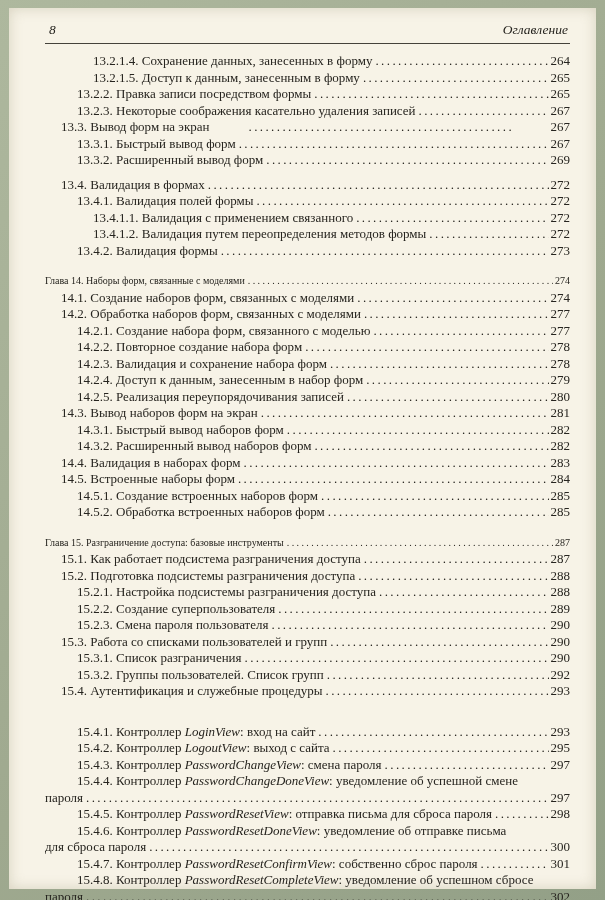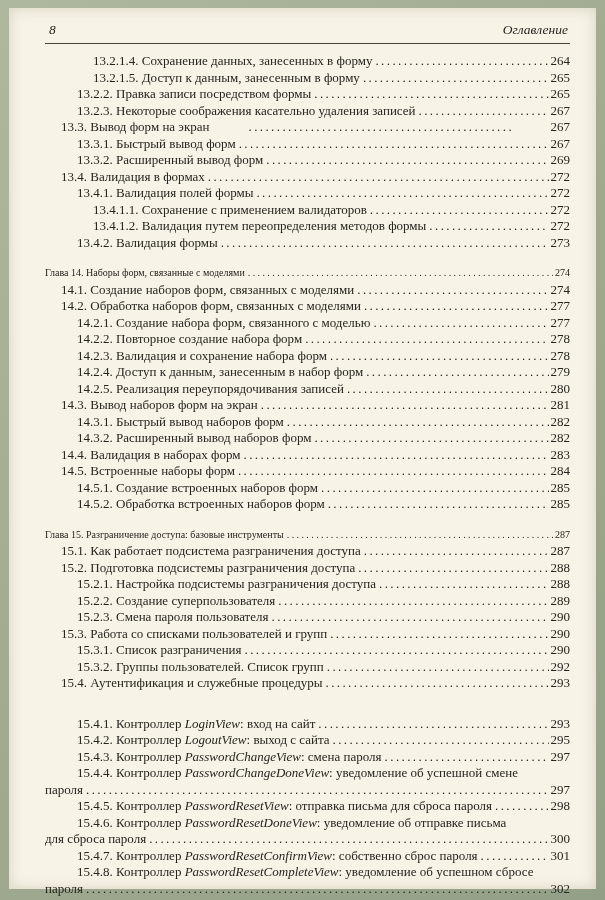--- a/index.html
+++ b/index.html
@@ -102,36 +102,36 @@
         </div>
       </div>
       <div class="entry">
         <div class="line" style="padding-left: 32px;">
           <span class="etext">13.3.2. Расширенный вывод форм</span>
           <span class="leader"></span>
           <span class="pageno">269</span>
         </div>
       </div>
       <div class="entry">
-        <div class="line" style="padding-left: 16px;">
+        <div class="line" style="padding-left: 16px; margin-top: 8px;">
           <span class="etext">13.4. Валидация в формах</span>
           <span class="leader"></span>
           <span class="pageno">272</span>
         </div>
       </div>
       <div class="entry">
         <div class="line" style="padding-left: 32px;">
           <span class="etext">13.4.1. Валидация полей формы</span>
           <span class="leader"></span>
           <span class="pageno">272</span>
         </div>
       </div>
       <div class="entry">
         <div class="line" style="padding-left: 48px;">
-          <span class="etext">13.4.1.1. Сохранение с применением валидаторов</span>
+          <span class="etext">13.4.1.1. Валидация с применением связанного</span>
           <span class="leader"></span>
           <span class="pageno">272</span>
         </div>
       </div>
       <div class="entry">
         <div class="line" style="padding-left: 48px;">
           <span class="etext">13.4.1.2. Валидация путем переопределения методов формы</span>
           <span class="leader"></span>
           <span class="pageno">272</span>
         </div>

